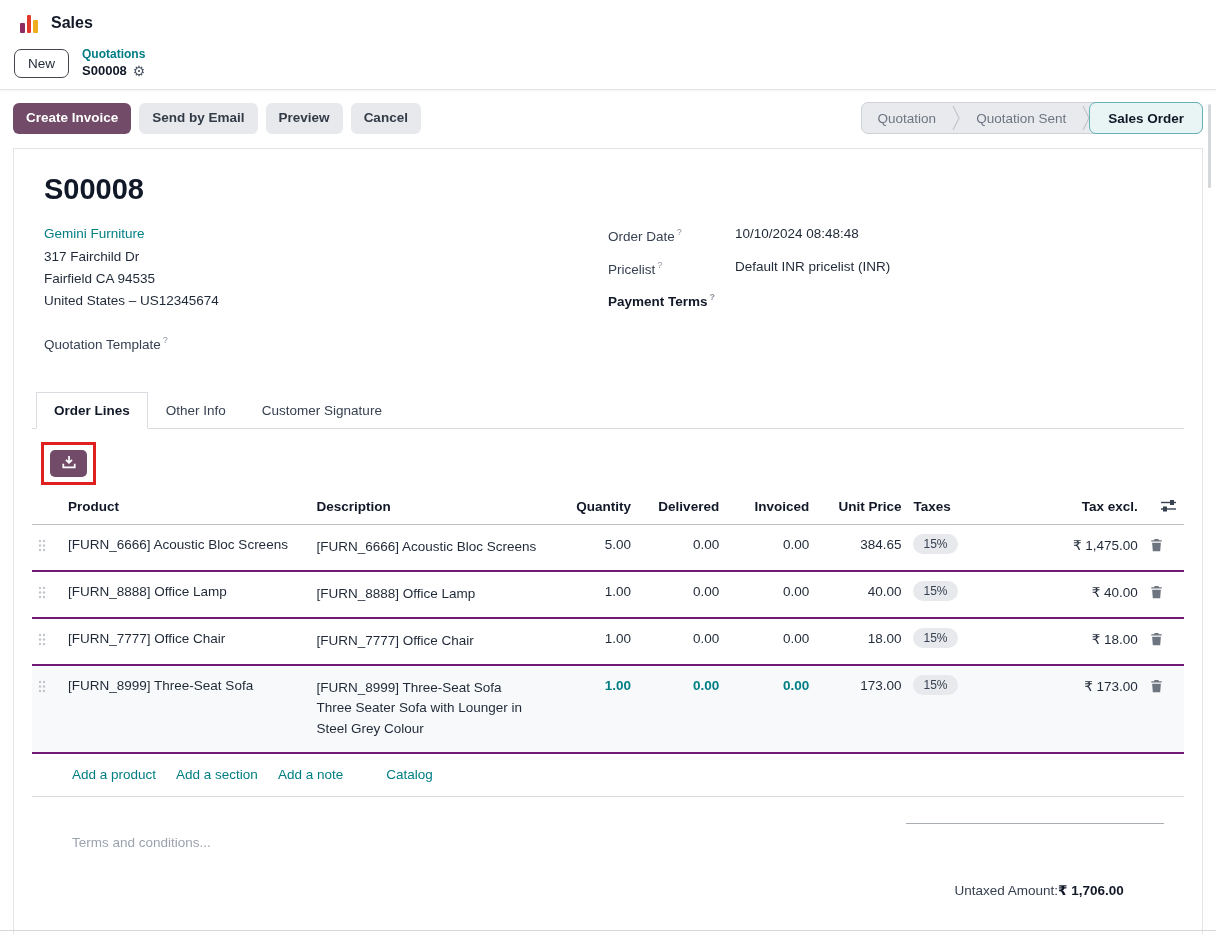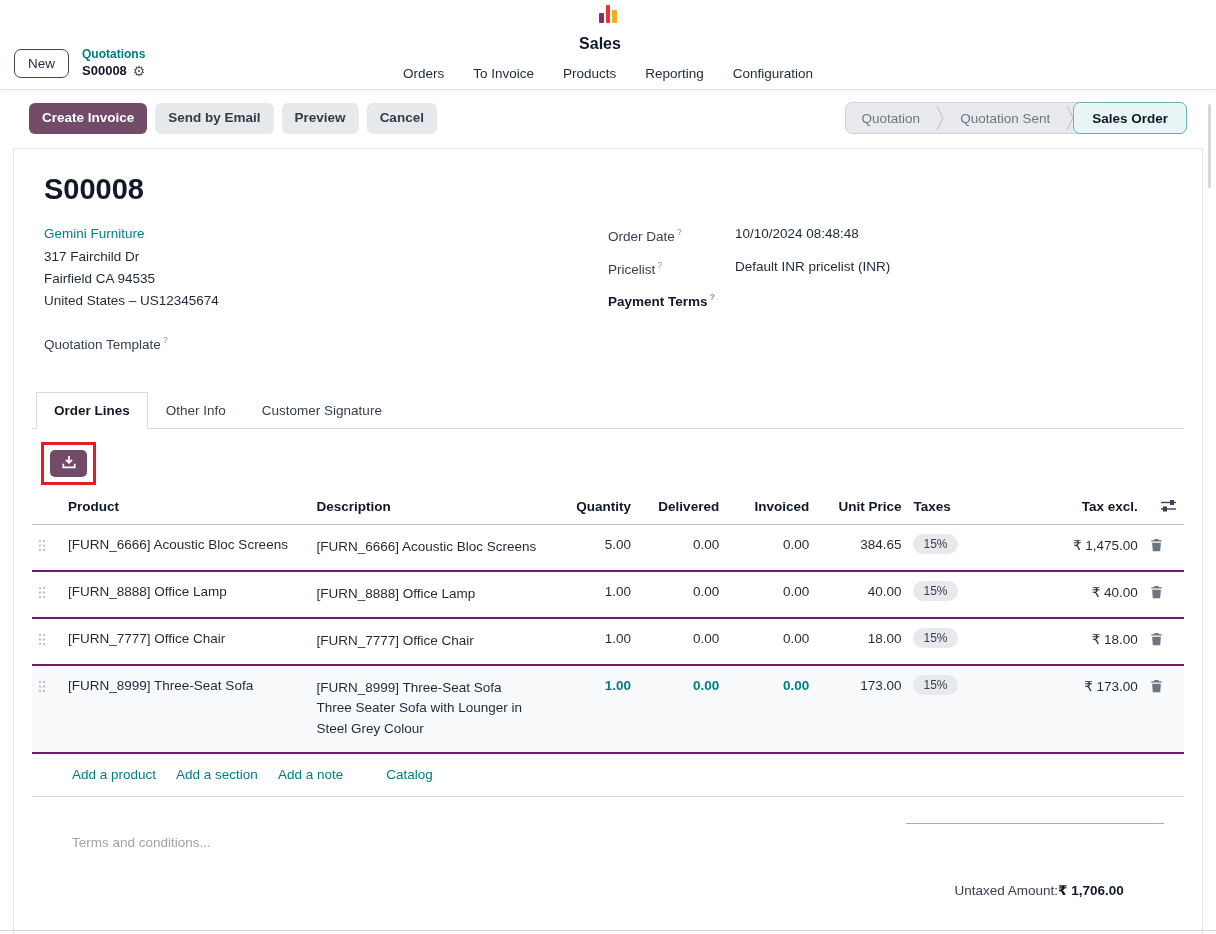--- a/index.html
+++ b/index.html
@@ -6,21 +6,21 @@
   html, body { margin: 0; padding: 0; }
   body {
     width: 1216px; height: 934px; overflow: hidden; position: relative;
     background: #ffffff; color: #374151;
     font-family: "Liberation Sans", "DejaVu Sans", sans-serif;
     font-size: 13.5px;
   }
   a { text-decoration: none; cursor: pointer; }
 
   
-  .navbar { display: flex; align-items: center; height: 44px; padding: 2px 16px 0; gap: 9px; flex-direction: column; }
+  .navbar { display: flex; align-items: center; height: 44px; padding: 2px 16px 0; gap: 9px; }
   .app-icon { width: 26px; height: 26px; border-radius: 5px; background: #fff;
     display: flex; align-items: flex-end; gap: 2px; padding: 3px 4px; cursor: pointer; }
   .app-icon .bar { width: 5px; border-radius: 1px; display: inline-block; }
   .bar-purple { height: 10px; background: #8f2a62; }
   .bar-red    { height: 18px; background: #e0392b; }
   .bar-yellow { height: 13px; background: #f0ad1e; }
   .app-name { font-weight: 700; font-size: 16px; color: #111827; margin-right: 16px; cursor: pointer; }
   .menu { display: flex; gap: 25px; }
   .menu-item { color: #1f2937; font-size: 13.5px; cursor: pointer; padding: 4px 2px; }
 
@@ -28,21 +28,21 @@
   .breadcrumb-row { display: flex; align-items: center; padding: 3px 14px 10px; gap: 13px;
     border-bottom: 1px solid #e3e6e9; box-shadow: 0 1px 2px rgba(0,0,0,.05); }
   .new-btn { background: #fff; border: 1px solid #41454c; border-radius: 7px; padding: 6px 13px;
     font-size: 13.5px; font-weight: 500; color: #1f2937; cursor: pointer; font-family: inherit; }
   .crumbs { display: flex; flex-direction: column; line-height: 1.3; }
   .crumb-parent { color: #017e84; font-size: 12px; font-weight: 700; }
   .crumb-current-row { display: flex; align-items: center; gap: 6px; font-size: 13px; font-weight: 600; color: #111827; }
   .gear { color: #4b5563; font-size: 14px; cursor: pointer; line-height: 1; }
 
   
-  .control-panel { display: flex; align-items: center; padding: 12px 29px; gap: 8px; }
+  .control-panel { display: flex; align-items: center; padding: 12px 13px; gap: 8px; }
   .btn { border: none; border-radius: 6px; padding: 7px 13px; font-size: 13.5px; font-weight: 600;
     cursor: pointer; font-family: inherit; line-height: 1.25; }
   .btn-primary { background: #714B67; color: #ffffff; }
   .btn-secondary { background: #e7e9ed; color: #333b47; }
   .statusbar { margin-left: auto; display: flex; align-items: stretch;
     border: 1px solid #cfd2d6; border-radius: 7px; background: #e8eaed; }
   .step { display: flex; align-items: center; padding: 6px 16px; font-size: 13.5px; color: #6e7582; cursor: pointer; }
   .step-sep { display: flex; align-items: center; }
   .step.active { background: #e9f5f5; border: 1px solid #66b2b6; border-radius: 7px; margin: -1px;
     padding: 6px 18px; font-weight: 700; color: #111827; }
@@ -120,27 +120,20 @@
 
 <div class="page">
 
   <header class="navbar">
     <div class="app-icon">
       <span class="bar bar-purple"></span>
         <span class="bar bar-red"></span>
         <span class="bar bar-yellow"></span>
     </div>
     <span class="app-name">Sales</span>
-    <nav class="menu">
-      <span class="menu-item">Orders</span>
-      <span class="menu-item">To Invoice</span>
-      <span class="menu-item">Products</span>
-      <span class="menu-item">Reporting</span>
-      <span class="menu-item">Configuration</span>
-    </nav>
   </header>
 
   <div class="breadcrumb-row">
     <button class="new-btn">New</button>
     <div class="crumbs">
       <a class="crumb-parent">Quotations</a>
       <div class="crumb-current-row">
         <span class="crumb-current">S00008</span>
         <span class="gear">⚙</span>
       </div>

